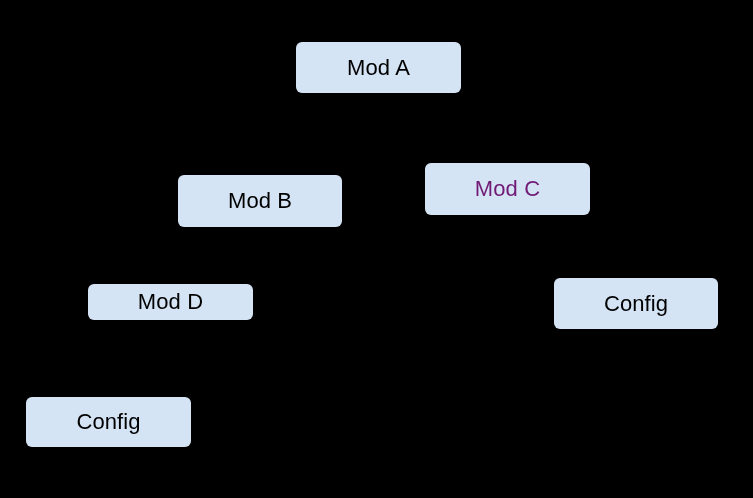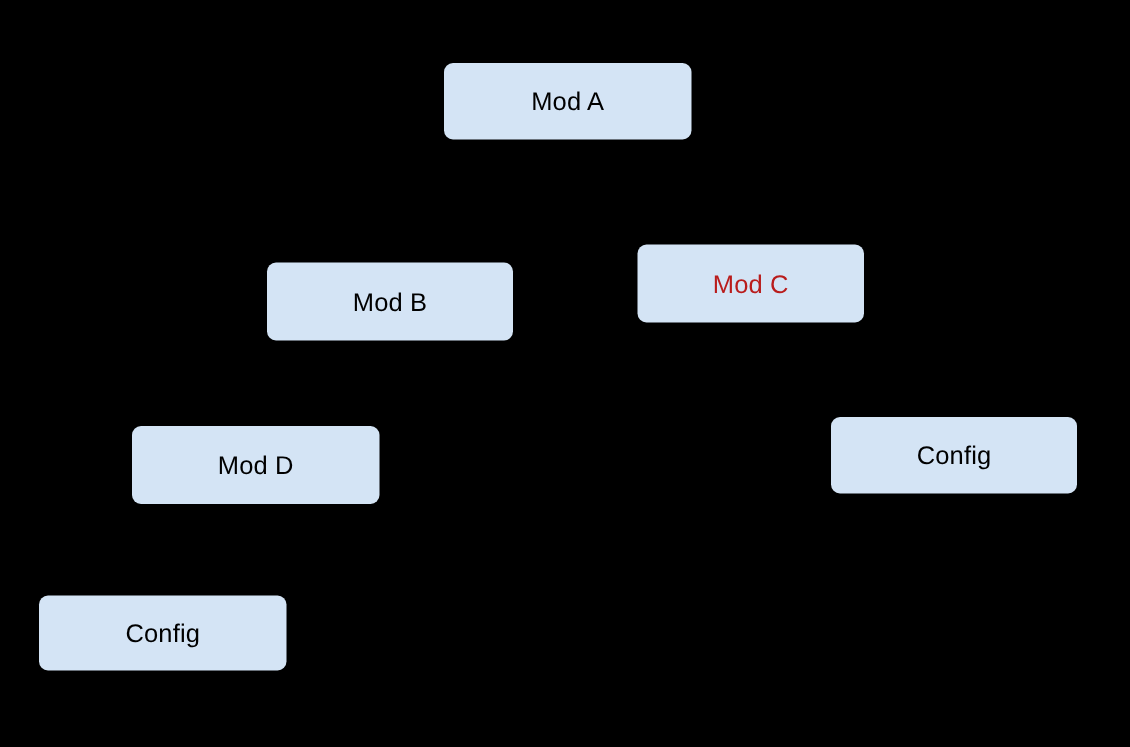--- a/index.html
+++ b/index.html
@@ -17,21 +17,21 @@
   }
   .node {
     position: absolute;
     box-sizing: border-box;
     background: #d4e4f5;
     border-radius: 6px;
     display: flex;
     align-items: center;
     justify-content: center;
     color: #000000;
-    font-size: 17px;
+    font-size: 22px;
     font-weight: 400;
     line-height: 1;
     letter-spacing: 0.1px;
     -webkit-font-smoothing: antialiased;
   }
   .node-label {
     display: block;
     white-space: nowrap;
   }
 </style>
@@ -41,25 +41,25 @@
 <div id="canvas" style="width: 753px; height: 498px; background: rgb(0, 0, 0);">
 
   <div class="node" style="left: 296px; top: 42px; width: 165px; height: 51px; background: rgb(212, 228, 245); color: rgb(0, 0, 0); border-radius: 6px;">
     <span class="node-label">Mod A</span>
   </div>
 
   <div class="node" style="left: 178px; top: 163px; width: 164px; height: 52px; background: rgb(212, 228, 245); color: rgb(0, 0, 0); border-radius: 6px; margin-top: 12px;">
     <span class="node-label">Mod B</span>
   </div>
 
-  <div class="node" style="left: 425px; top: 163px; width: 151px; height: 52px; background: rgb(212, 228, 245); color: #b91c1c; border-radius: 6px;">
+  <div class="node" style="left: 425px; top: 163px; width: 165px; height: 52px; background: rgb(212, 228, 245); color: #701a75; border-radius: 6px;">
     <span class="node-label">Mod C</span>
   </div>
 
-  <div class="node" style="left: 88px; top: 284px; width: 165px; height: 52px; background: rgb(212, 228, 245); color: rgb(0, 0, 0); border-radius: 6px;">
+  <div class="node" style="left: 88px; top: 284px; width: 165px; height: 36px; background: rgb(212, 228, 245); color: rgb(0, 0, 0); border-radius: 6px;">
     <span class="node-label">Mod D</span>
   </div>
 
   <div class="node" style="left: 554px; top: 278px; width: 164px; height: 51px; background: rgb(212, 228, 245); color: rgb(0, 0, 0); border-radius: 6px;">
     <span class="node-label">Config</span>
   </div>
 
   <div class="node" style="left: 26px; top: 397px; width: 165px; height: 50px; background: rgb(212, 228, 245); color: rgb(0, 0, 0); border-radius: 6px;">
     <span class="node-label">Config</span>
   </div>

